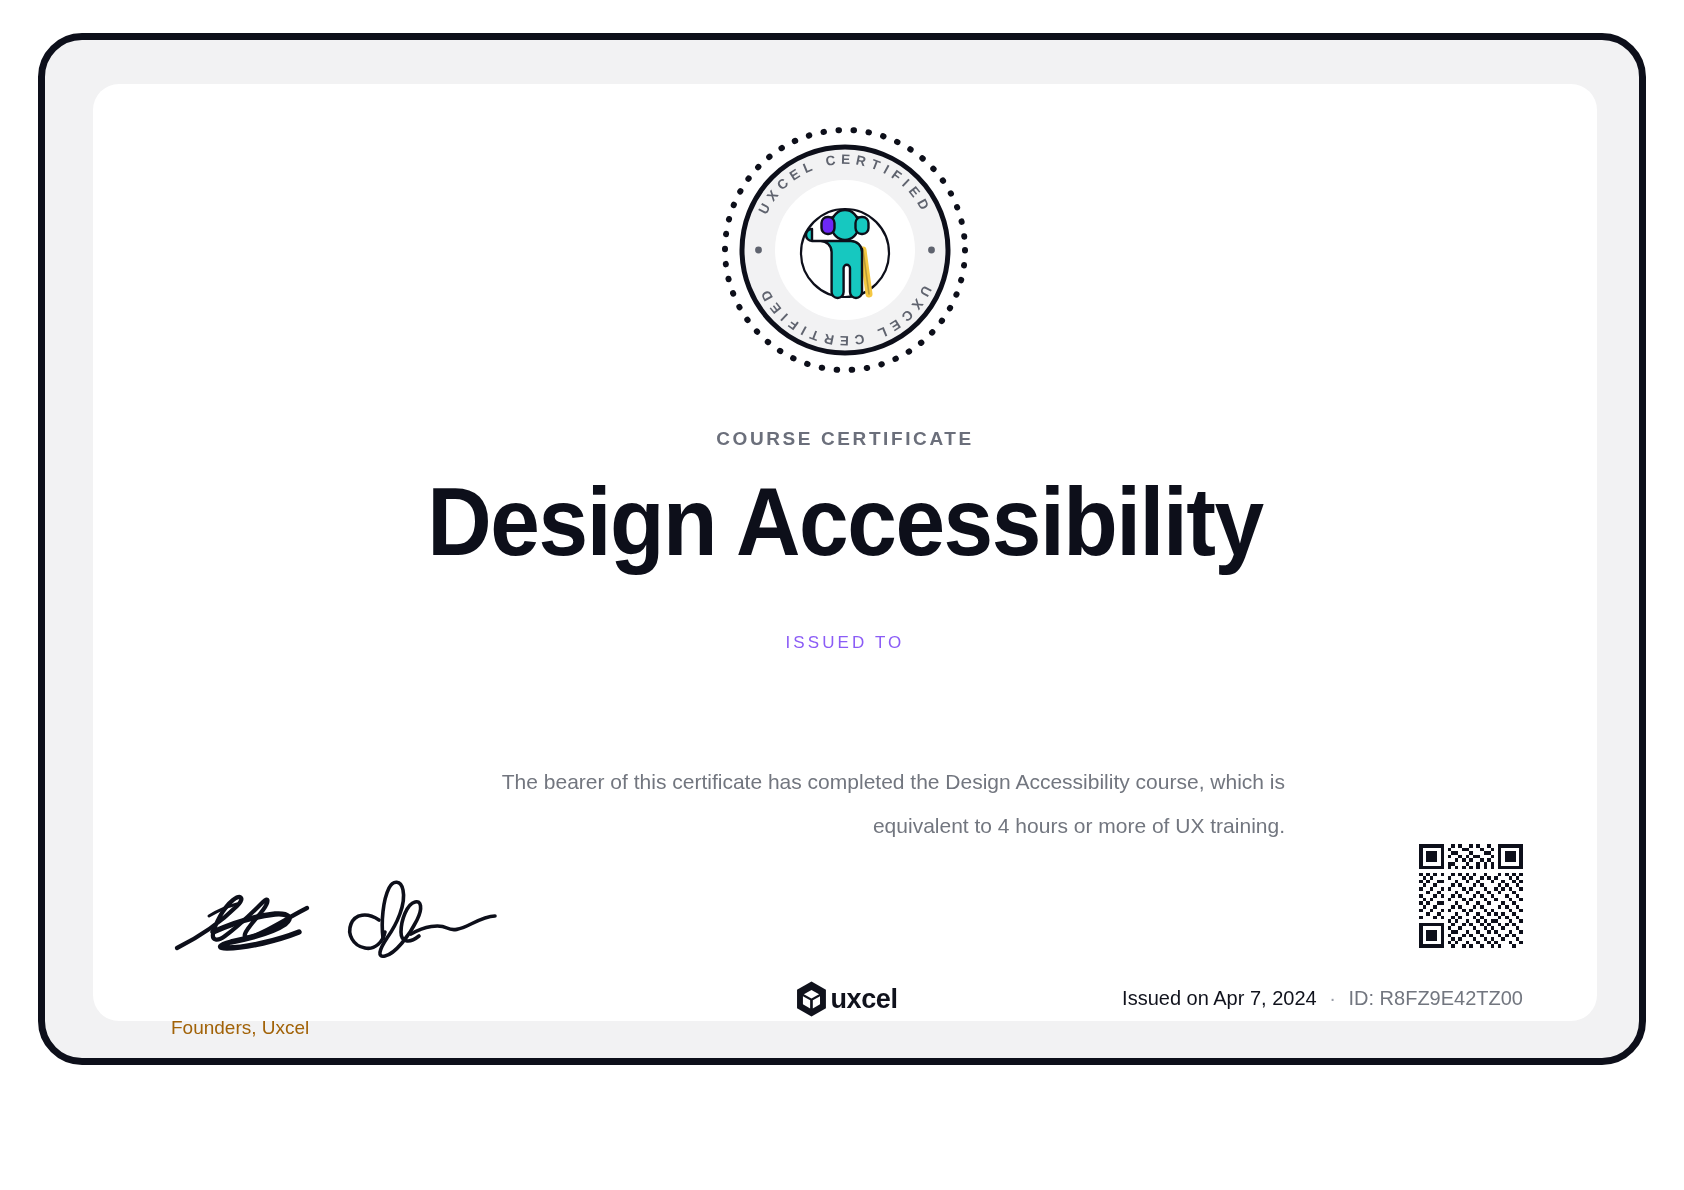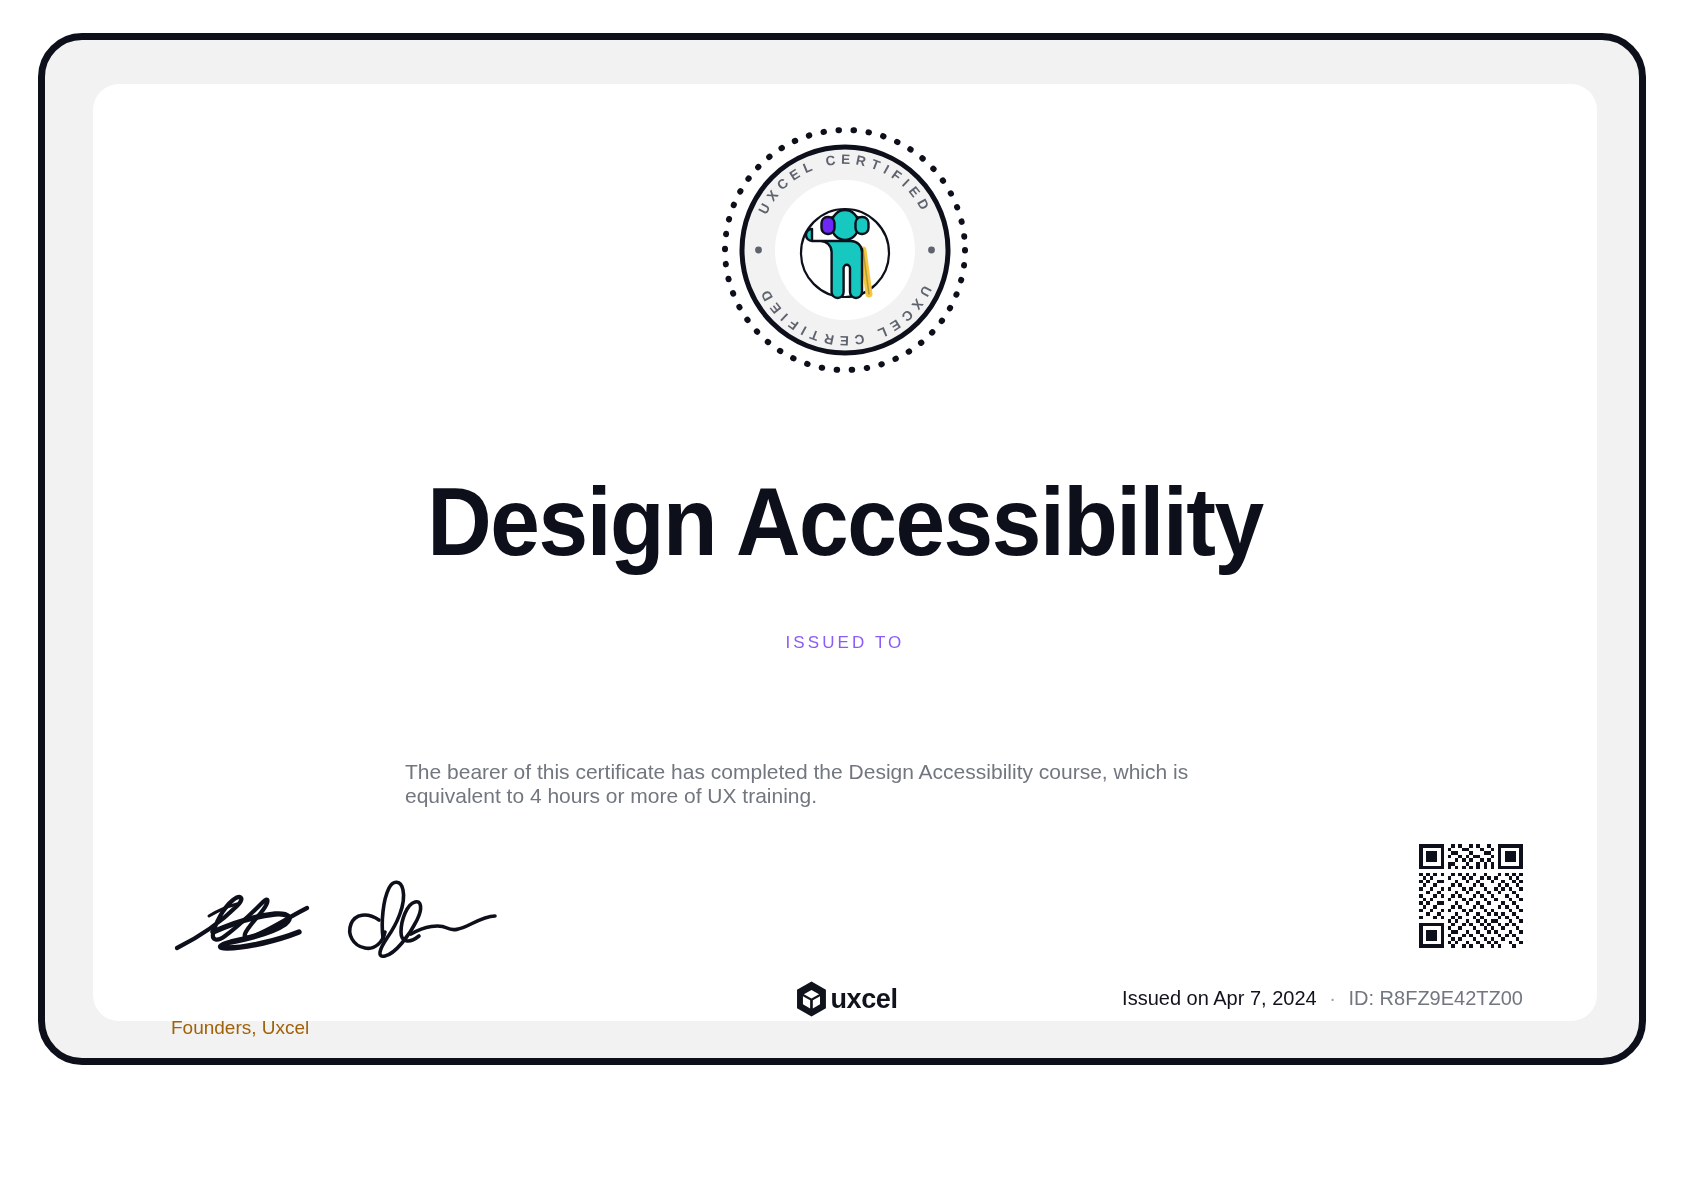--- a/index.html
+++ b/index.html
@@ -98,23 +98,23 @@
     font-weight: bold;
     letter-spacing: 0.2px;
     color: #10121c;
   }
   .description {
     position: absolute;
     left: 50%;
     transform: translateX(-50%);
     top: 676px;
     width: 880px;
-    text-align: left;
+    text-align: right;
     font-size: 21px;
-    line-height: 24px;
+    line-height: 44px;
     color: #72767f;
   }
 
   
   .signatures {
     position: absolute;
     left: 78px;
     top: 792px;
     width: 330px;
     height: 86px;
@@ -218,20 +218,21 @@
                      L 114.6,130
                      a 11,11 0 0 0 -11,-11
                      L 95,119
                      a 6,6 0 0 1 0,-12
                      Z" fill="#16c8c0" stroke="#0d0f1a" stroke-width="2.4" stroke-linejoin="round"></path>
           </g>
         </svg>
       </div>
     </div>
 
+    <div class="eyebrow">COURSE CERTIFICATE</div>
 
     <div class="course-title">Design Accessibility</div>
 
     <div class="issued-to-label">ISSUED TO</div>
 
     <div class="description">The bearer of this certificate has completed the Design Accessibility course, which is equivalent to 4 hours or more of UX training.</div>
 
     <div class="signatures">
       <svg width="330" height="86" viewBox="0 0 330 86" aria-hidden="true">
         <g fill="none" stroke="#0d0f1a" stroke-linecap="round" stroke-linejoin="round">

